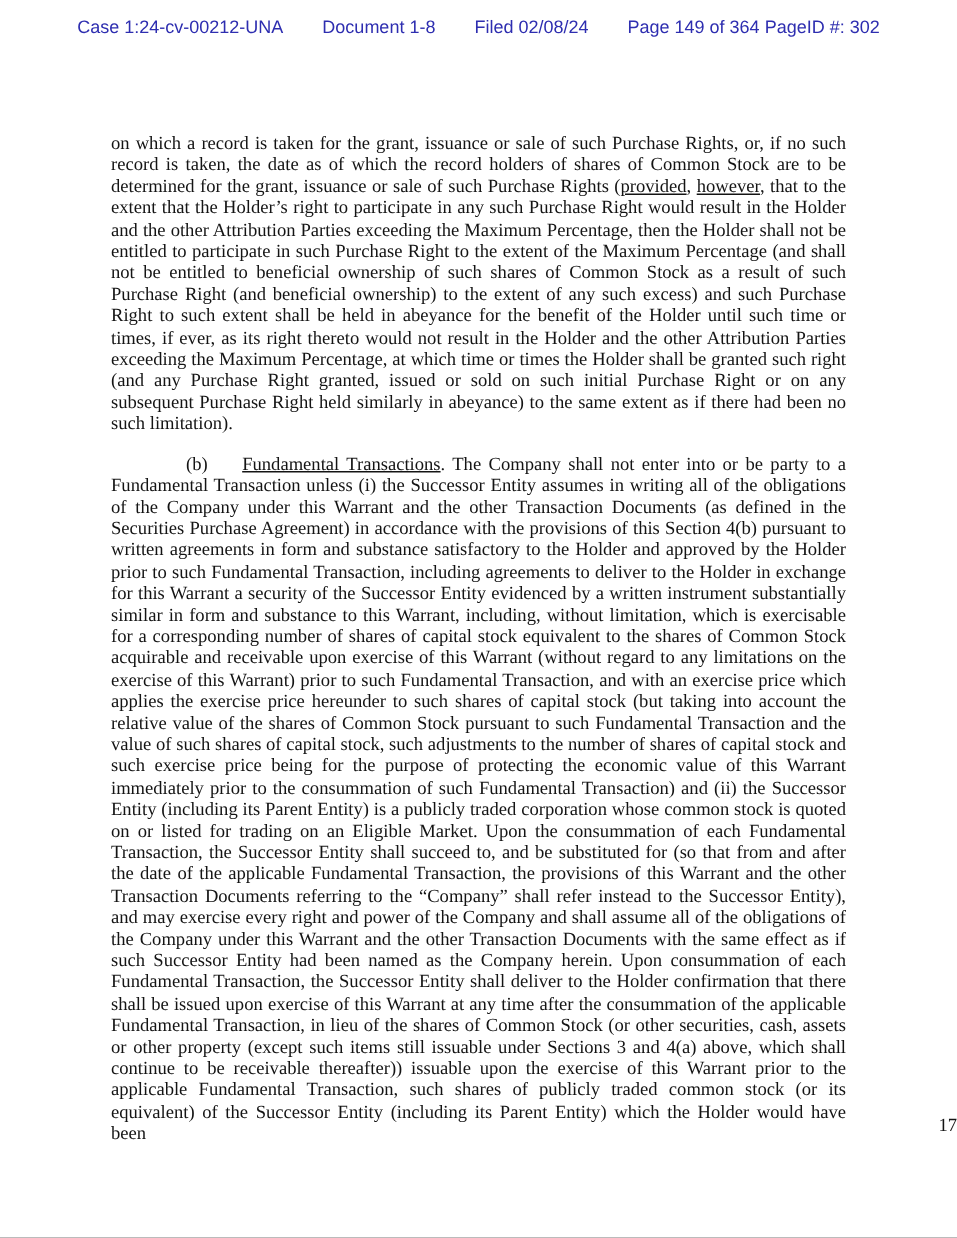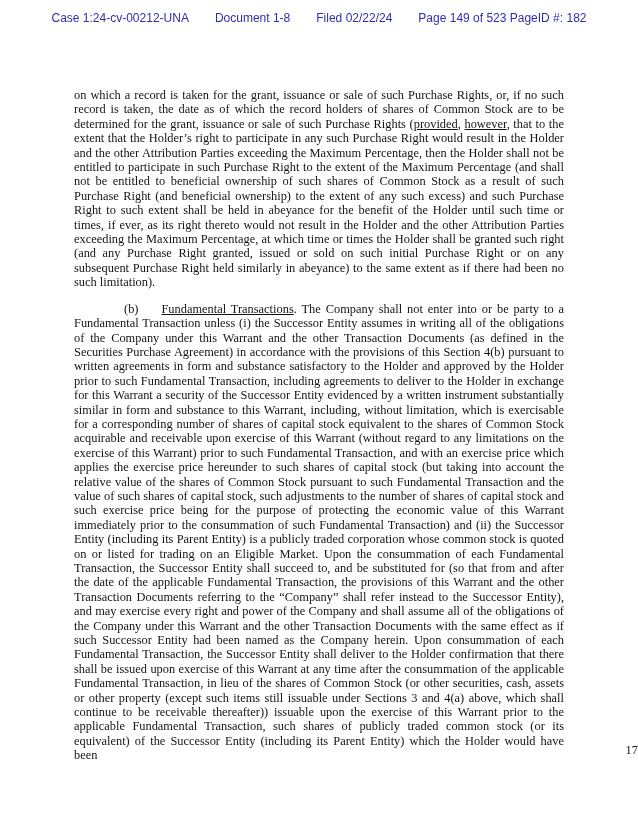--- a/index.html
+++ b/index.html
@@ -65,22 +65,22 @@
   }
 </style>
 </head>
 <body>
 
 <div class="page">
 
   <div class="court-stamp">
     <span>Case 1:24-cv-00212-UNA</span>
     <span>Document 1-8</span>
-    <span>Filed 02/22/24</span>
-    <span>Page 149 of 523 PageID #: 182</span>
+    <span>Filed 02/08/24</span>
+    <span>Page 149 of 364 PageID #: 302</span>
   </div>
 
   <div class="doc-body">
     <p><span>on which a record is taken for the grant, issuance or sale of such Purchase Rights, or, if no such record is taken, the date as of which the record holders of shares of Common Stock are to be determined for the grant, issuance or sale of such Purchase Rights (</span><span class="u">provided</span><span>, </span><span class="u">however</span><span>, that to the extent that the Holder’s right to participate in any such Purchase Right would result in the Holder and the other Attribution Parties exceeding the Maximum Percentage, then the Holder shall not be entitled to participate in such Purchase Right to the extent of the Maximum Percentage (and shall not be entitled to beneficial ownership of such shares of Common Stock as a result of such Purchase Right (and beneficial ownership) to the extent of any such excess) and such Purchase Right to such extent shall be held in abeyance for the benefit of the Holder until such time or times, if ever, as its right thereto would not result in the Holder and the other Attribution Parties exceeding the Maximum Percentage, at which time or times the Holder shall be granted such right (and any Purchase Right granted, issued or sold on such initial Purchase Right or on any subsequent Purchase Right held similarly in abeyance) to the same extent as if there had been no such limitation).</span></p>
 
     <p class="para-b"><span>(b)</span><span class="tab-gap"></span><span class="u">Fundamental Transactions</span><span>. The Company shall not enter into or be party to a Fundamental Transaction unless (i) the Successor Entity assumes in writing all of the obligations of the Company under this Warrant and the other Transaction Documents (as defined in the Securities Purchase Agreement) in accordance with the provisions of this Section 4(b) pursuant to written agreements in form and substance satisfactory to the Holder and approved by the Holder prior to such Fundamental Transaction, including agreements to deliver to the Holder in exchange for this Warrant a security of the Successor Entity evidenced by a written instrument substantially similar in form and substance to this Warrant, including, without limitation, which is exercisable for a corresponding number of shares of capital stock equivalent to the shares of Common Stock acquirable and receivable upon exercise of this Warrant (without regard to any limitations on the exercise of this Warrant) prior to such Fundamental Transaction, and with an exercise price which applies the exercise price hereunder to such shares of capital stock (but taking into account the relative value of the shares of Common Stock pursuant to such Fundamental Transaction and the value of such shares of capital stock, such adjustments to the number of shares of capital stock and such exercise price being for the purpose of protecting the economic value of this Warrant immediately prior to the consummation of such Fundamental Transaction) and (ii) the Successor Entity (including its Parent Entity) is a publicly traded corporation whose common stock is quoted on or listed for trading on an Eligible Market. Upon the consummation of each Fundamental Transaction, the Successor Entity shall succeed to, and be substituted for (so that from and after the date of the applicable Fundamental Transaction, the provisions of this Warrant and the other Transaction Documents referring to the “Company” shall refer instead to the Successor Entity), and may exercise every right and power of the Company and shall assume all of the obligations of the Company under this Warrant and the other Transaction Documents with the same effect as if such Successor Entity had been named as the Company herein. Upon consummation of each Fundamental Transaction, the Successor Entity shall deliver to the Holder confirmation that there shall be issued upon exercise of this Warrant at any time after the consummation of the applicable Fundamental Transaction, in lieu of the shares of Common Stock (or other securities, cash, assets or other property (except such items still issuable under Sections 3 and 4(a) above, which shall continue to be receivable thereafter)) issuable upon the exercise of this Warrant prior to the applicable Fundamental Transaction, such shares of publicly traded common stock (or its equivalent) of the Successor Entity (including its Parent Entity) which the Holder would have been</span></p>
   </div>
 
   <div class="page-footer">
     <span>17</span>

